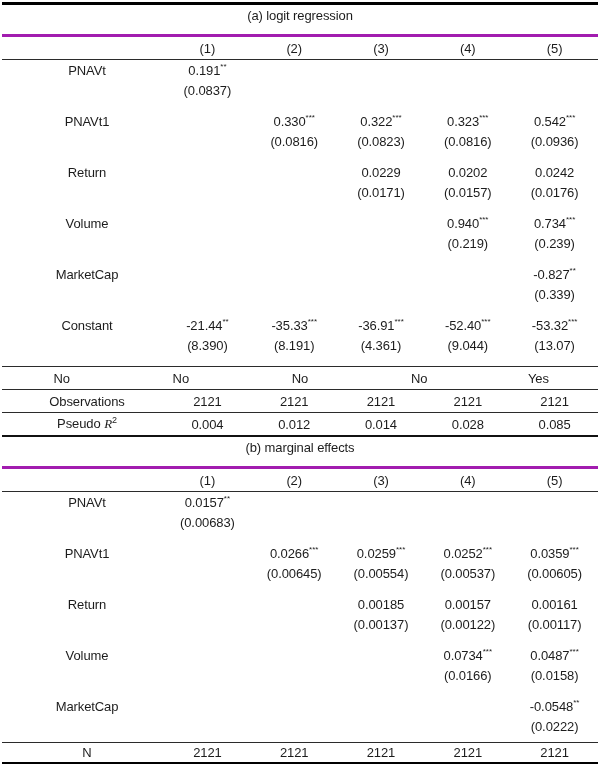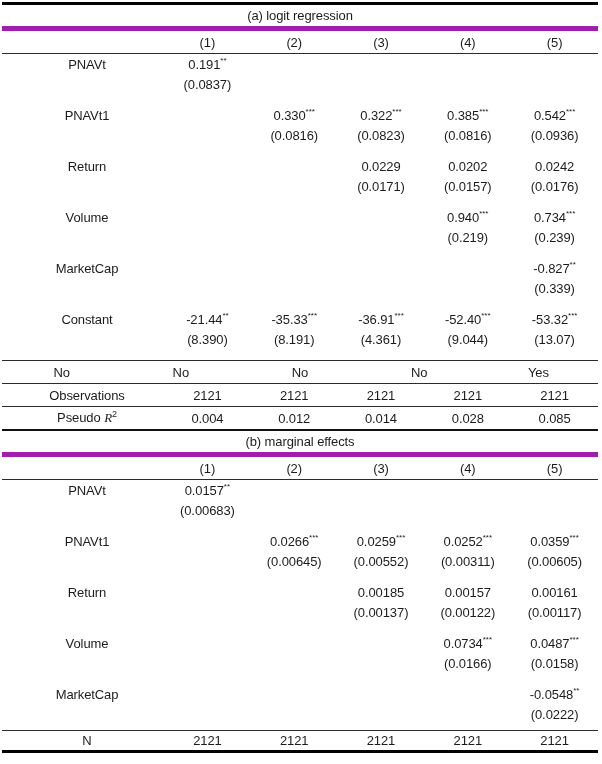--- a/index.html
+++ b/index.html
@@ -16,22 +16,22 @@
     border-top: 3px solid #000;
     font-size: 13px;
     letter-spacing: -0.1px;
   }
   .panel { width: 100%; }
   .panel-b {
     border-top: 2px solid #111;
   }
   .panel-title {
     text-align: center;
-    height: 26px; line-height: 22px;
-    border-bottom: 5px solid #a21caf;
+    height: 32px; line-height: 22px;
+    border-bottom: 3px solid #a21caf;
   }
   .row { display: flex; align-items: center; width: 100%; }
   .label {
     flex: 0 0 162px;
     padding-left: 8px;
     text-align: center;
     white-space: nowrap;
   }
   .cell { flex: 1; text-align: center; white-space: nowrap; }
   .colhead { height: 23px; border-bottom: 1px solid #2b2b2b; }
@@ -83,21 +83,21 @@
         <div class="cell"></div>
         <div class="cell"></div>
         <div class="cell"></div>
         <div class="cell"></div>
       </div>
       <div class="row coef">
         <div class="label">PNAVt1</div>
         <div class="cell"></div>
         <div class="cell"><span>0.330</span><sup class="stars">***</sup></div>
         <div class="cell"><span>0.322</span><sup class="stars">***</sup></div>
-        <div class="cell"><span>0.385</span><sup class="stars">***</sup></div>
+        <div class="cell"><span>0.323</span><sup class="stars">***</sup></div>
         <div class="cell"><span>0.542</span><sup class="stars">***</sup></div>
       </div>
       <div class="row se gap-after">
         <div class="label"></div>
         <div class="cell"></div>
         <div class="cell">(0.0816)</div>
         <div class="cell">(0.0823)</div>
         <div class="cell">(0.0816)</div>
         <div class="cell">(0.0936)</div>
       </div>
@@ -220,22 +220,22 @@
         <div class="cell"></div>
         <div class="cell"><span>0.0266</span><sup class="stars">***</sup></div>
         <div class="cell"><span>0.0259</span><sup class="stars">***</sup></div>
         <div class="cell"><span>0.0252</span><sup class="stars">***</sup></div>
         <div class="cell"><span>0.0359</span><sup class="stars">***</sup></div>
       </div>
       <div class="row se gap-after">
         <div class="label"></div>
         <div class="cell"></div>
         <div class="cell">(0.00645)</div>
-        <div class="cell">(0.00552)</div>
-        <div class="cell">(0.00311)</div>
+        <div class="cell">(0.00554)</div>
+        <div class="cell">(0.00537)</div>
         <div class="cell">(0.00605)</div>
       </div>
       <div class="row coef">
         <div class="label">Return</div>
         <div class="cell"></div>
         <div class="cell"></div>
         <div class="cell">0.00185</div>
         <div class="cell">0.00157</div>
         <div class="cell">0.00161</div>
       </div>

